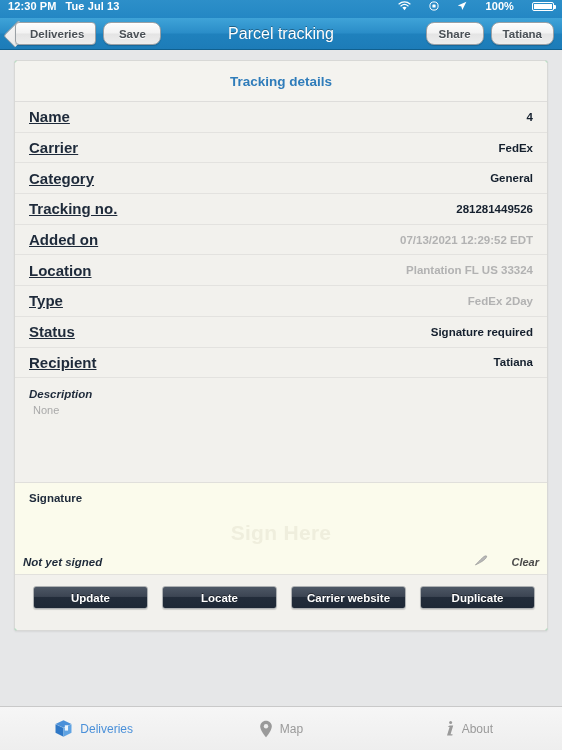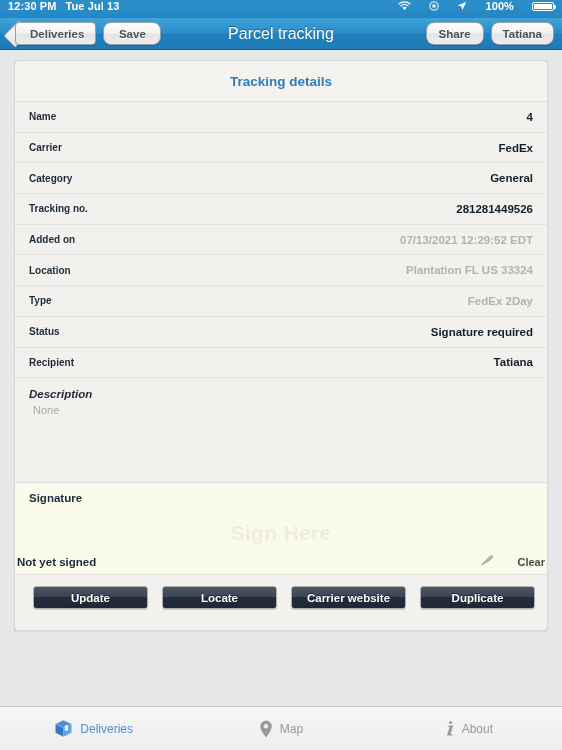--- a/index.html
+++ b/index.html
@@ -113,21 +113,21 @@
     border-bottom: 1px solid #dedddb;
   }
   .row {
     display: flex; align-items: center; justify-content: space-between;
     padding: 0 14px;
     height: 30.7px;
     border-bottom: 1px solid #e3e2df;
     background: #f2f1ed;
   }
   .row .k {
-    color: #1e2a3a; font-size: 10px; font-weight: bold;
+    color: #1e2a3a; font-size: 15px; font-weight: bold; text-decoration: underline;
   }
   .row .v { font-size: 11.5px; font-weight: bold; color: #15202e; text-align: right; }
   .row .v.muted { color: #b2b2b2; font-weight: bold; }
 
   .desc-block {
     background: #f2f1ed;
     padding: 10px 14px 0 14px;
     height: 105px;
     border-bottom: 1px solid #e0dfdb;
   }
@@ -147,21 +147,22 @@
   .sig-placeholder {
     position: absolute; left: 0; right: 0; top: 38px;
     text-align: center;
     font-size: 21px; font-weight: bold;
     color: #efeedd;
     letter-spacing: .3px;
   }
   .sig-foot {
     position: absolute; bottom: 5px; left: 0; right: 0;
     display: flex; align-items: center; justify-content: space-between;
-    padding: 0 2px;
+    padding: 0 8px;
+    font-style: italic;
   }
   .sig-foot .sf-left { font-size: 11.5px; font-weight: bold; color: #1e2a3a; }
   .sig-foot .sf-right { display: flex; align-items: center; gap: 23px; font-size: 11px; color: #4a4a4a; font-weight: bold; }
 
   .actions {
     background: #f2f1ed;
     padding: 11px 12px 21px 18px;
     display: flex; gap: 14px; justify-content: center;
   }
   .actbtn {

